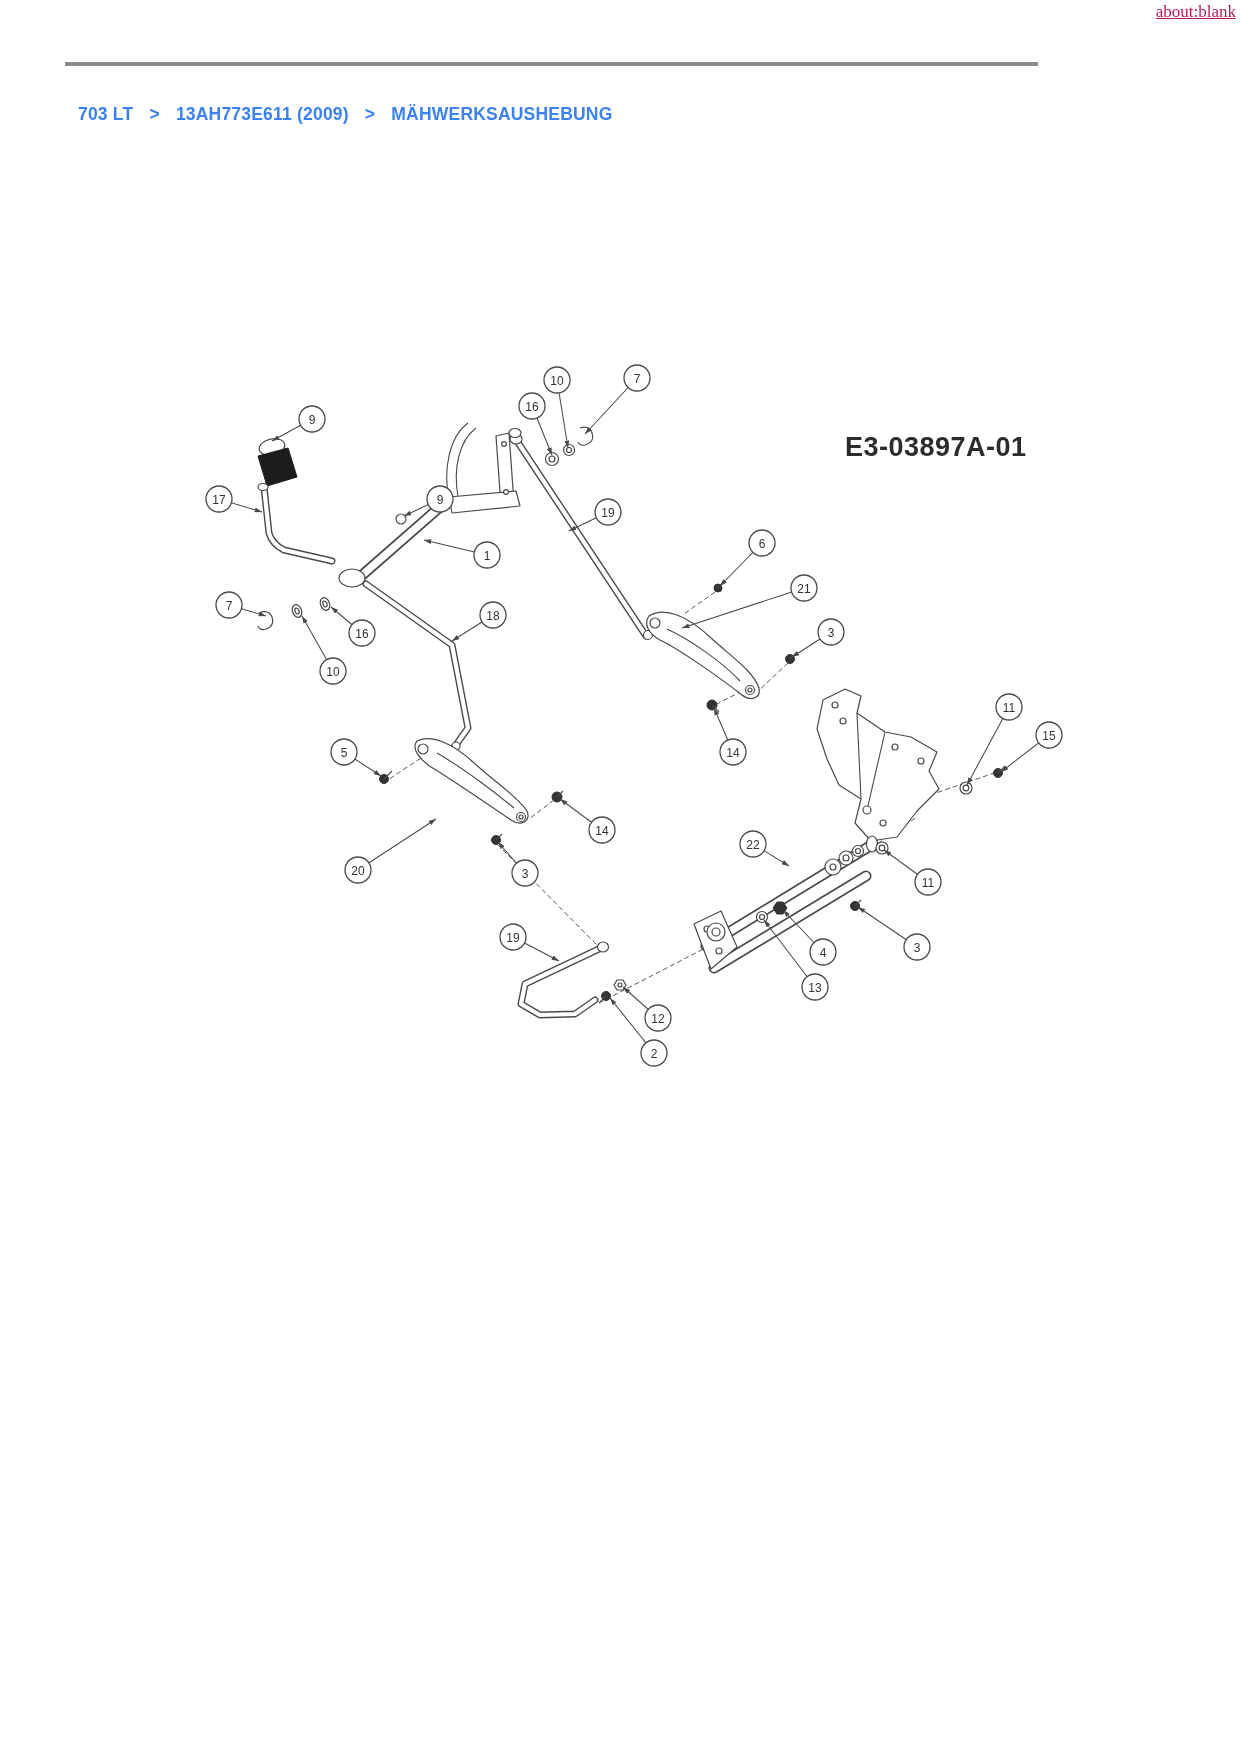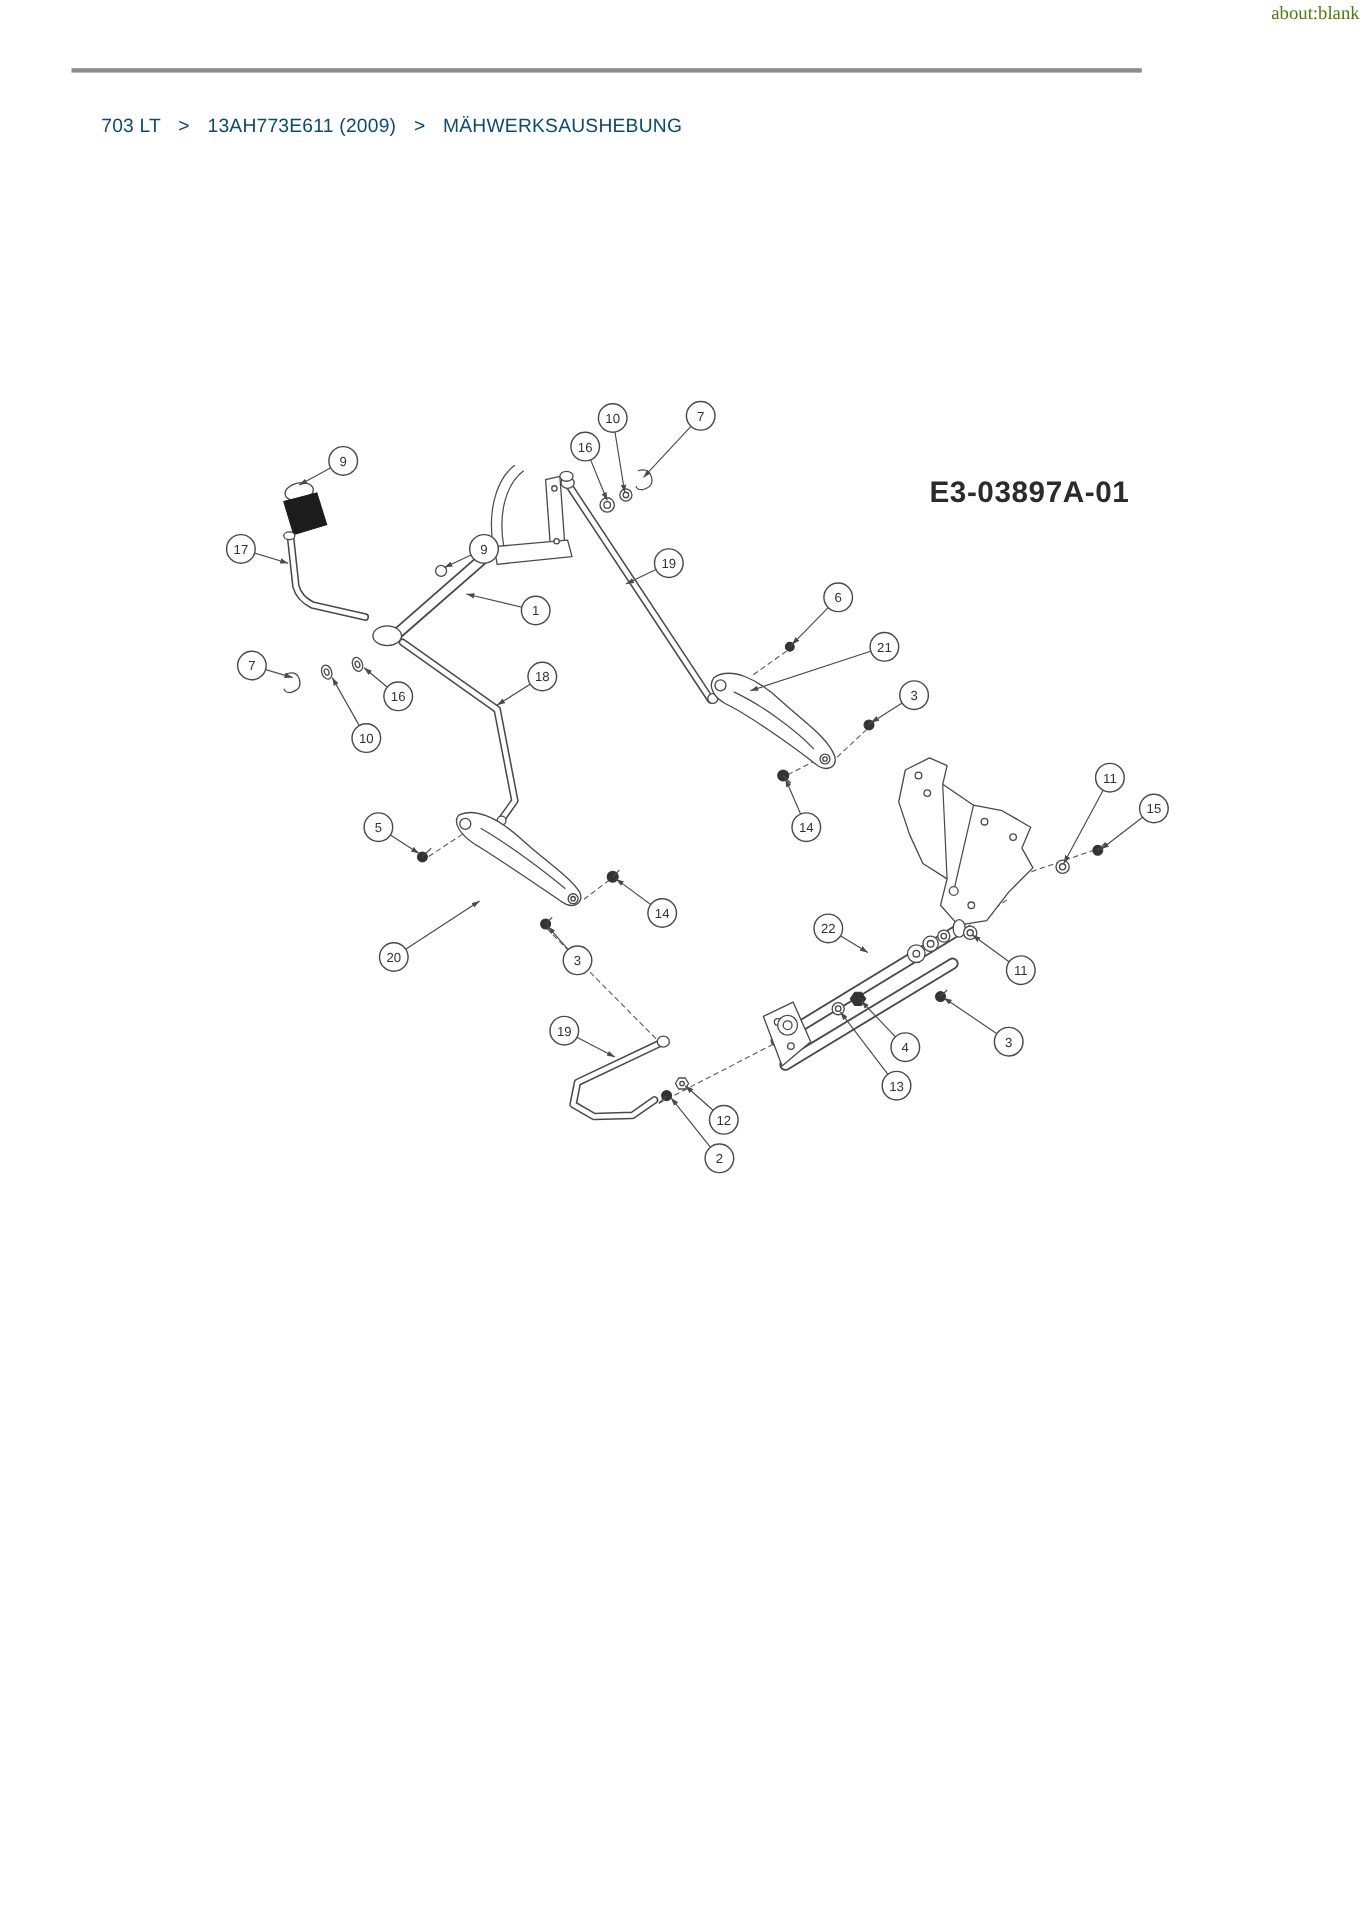--- a/index.html
+++ b/index.html
@@ -1,19 +1,19 @@
 <!DOCTYPE html>
 <html><head>
 <meta charset="utf-8">
 <style>
   html,body{margin:0;padding:0;background:#ffffff;}
   body{width:1240px;height:1754px;position:relative;font-family:"Liberation Sans",sans-serif;overflow:hidden;}
-  .hdr-right{position:absolute;top:2px;right:4px;font-family:"Liberation Serif",serif;font-size:17px;color:#4d7c0f;}
+  .hdr-right{position:absolute;top:2px;right:4px;font-family:"Liberation Serif",serif;font-size:17px;color:#be185d;text-decoration:underline;}
   .rule{position:absolute;left:65px;top:62px;width:973px;height:4px;background:#8a8a8a;}
-  .crumbs{position:absolute;left:92px;top:104px;font-size:17.5px;color:#0c4a6e;letter-spacing:.2px;white-space:nowrap;}
+  .crumbs{position:absolute;left:78px;top:104px;font-size:17.5px;color:#3b82f6;letter-spacing:.2px;white-space:nowrap;font-weight:bold;}
   .crumbs .sep{margin:0 11px;}
   svg#diagram{position:absolute;left:0;top:0;}
   
   .ln{stroke:#4a4a4a;fill:none;stroke-width:1.1;}
   .ro{stroke:#4a4a4a;stroke-width:7;fill:none;stroke-linejoin:round;stroke-linecap:round;}
   .ri{stroke:#ffffff;stroke-width:4.2;fill:none;stroke-linejoin:round;stroke-linecap:round;}
   .to{stroke:#4a4a4a;stroke-width:11;fill:none;stroke-linecap:round;}
   .ti{stroke:#ffffff;stroke-width:7.6;fill:none;stroke-linecap:round;}
   .pw{fill:#ffffff;stroke:#4a4a4a;stroke-width:1.2;stroke-linejoin:round;}
   .hw{fill:#333333;stroke:#333333;}

